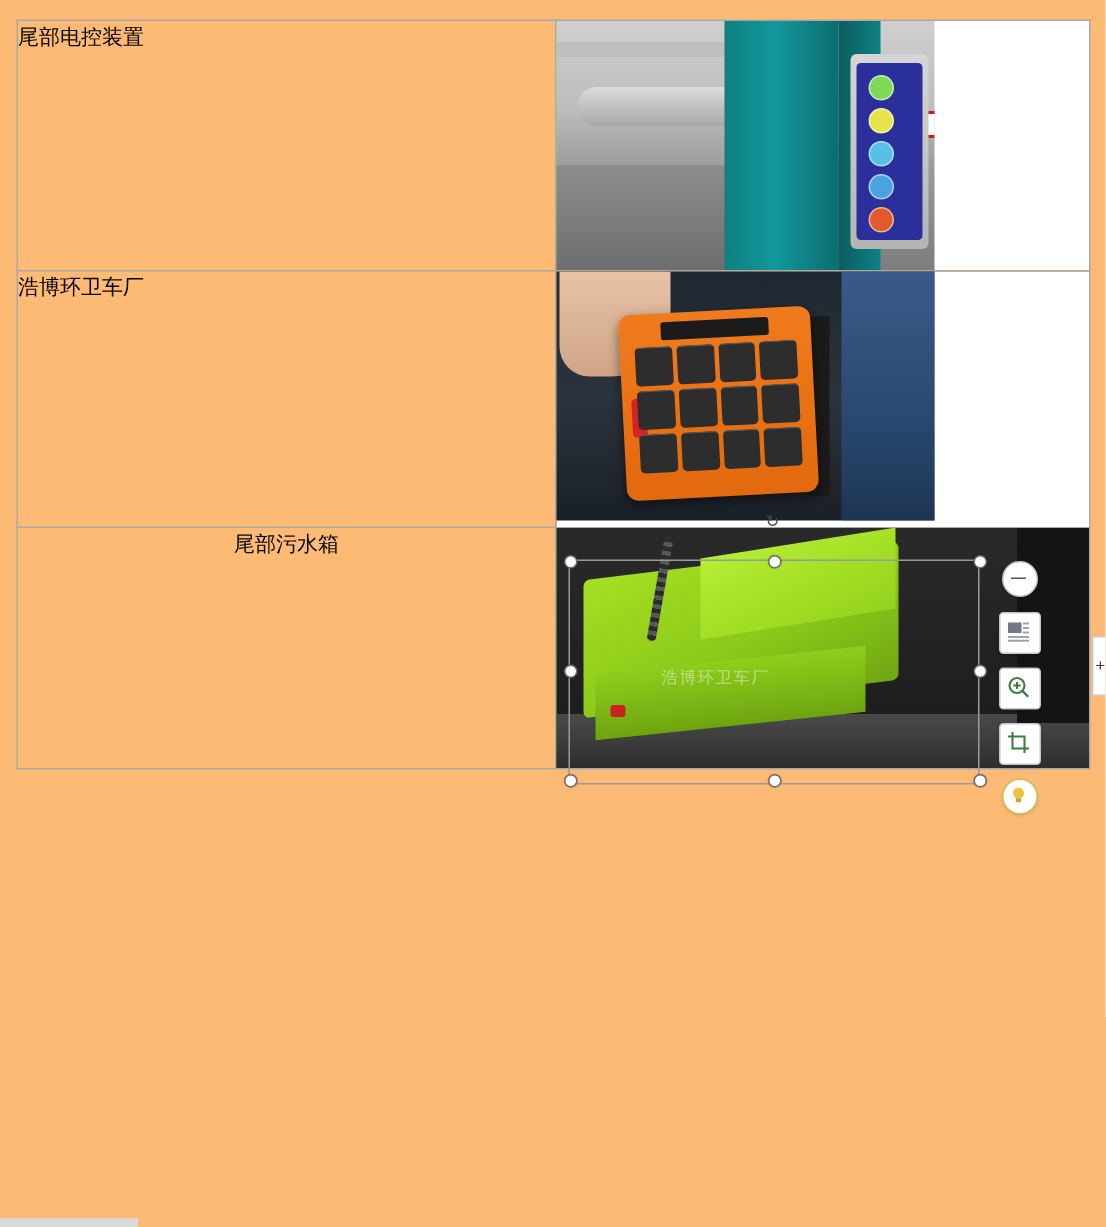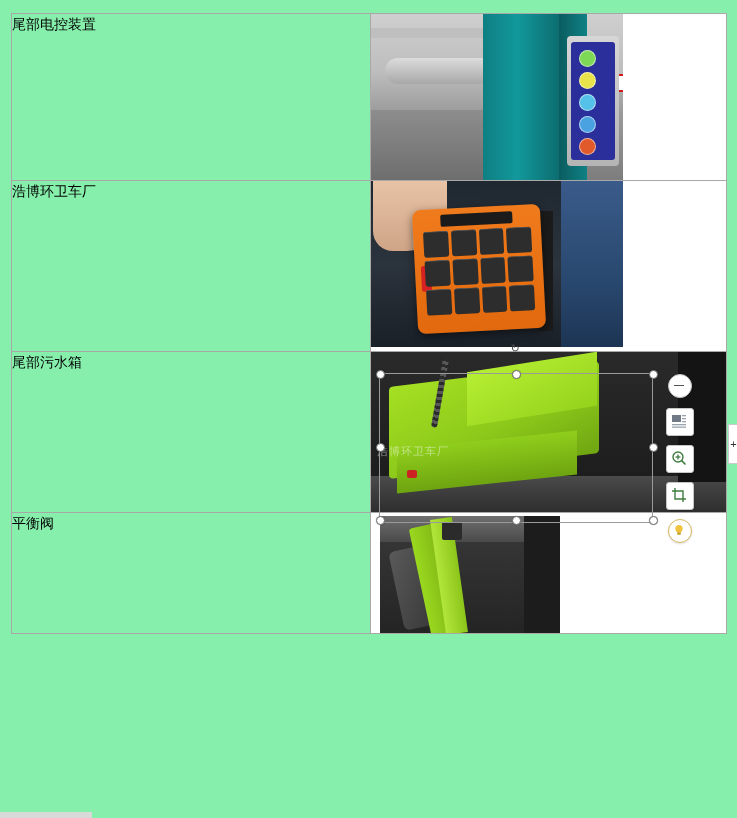--- a/index.html
+++ b/index.html
@@ -6,21 +6,21 @@
     margin: 0;
     padding: 0;
     background: #ffffff;
     font-family: "Liberation Sans", sans-serif;
   }
   #page {
     position: relative;
     width: 737px;
     height: 818px;
     overflow: hidden;
-    background: #86efac;
+    background: #fdba74;
   }
   .doc-table {
     position: absolute;
     left: 11px;
     top: 13px;
     width: 715px;
     border-collapse: collapse;
     table-layout: fixed;
   }
   .doc-table td {
@@ -35,21 +35,21 @@
     color: #000000;
     line-height: 20px;
   }
   .cell-media {
     width: 355px;
     position: relative;
     background: #ffffff;
   }
   .row-1 .cell-label, .row-1 .cell-media { height: 166px; }
   .row-2 .cell-label, .row-2 .cell-media { height: 170px; }
-  .row-3 .cell-label, .row-3 .cell-media { height: 160px; }
+  .row-3 .cell-label, .row-3 .cell-media { height: 160px; text-align: center; }
   .row-4 .cell-label, .row-4 .cell-media { height: 164px; }
   .row-5 .cell-label, .row-5 .cell-media { height: 120px; }
 
   .photo {
     position: absolute;
     overflow: hidden;
   }
 
   
   .photo1 {
@@ -390,35 +390,20 @@
             <div class="p3-body2"></div>
             <div class="p3-lowerpanel"></div>
             <div class="p3-hose"></div>
             <div class="p3-red"></div>
             <div class="p3-wm">浩博环卫车厂</div>
           </div>
         </td>
       </tr>
 
 
-      <tr class="row-5">
-        <td class="cell-label">
-          <span class="label-text">平衡阀</span>
-        </td>
-        <td class="cell-media">
-          <div class="photo photo5" style="left:9px;top:3px;width:180px;height:117px;">
-            <div class="p5-top"></div>
-            <div class="p5-dark-right"></div>
-            <div class="p5-cyl"></div>
-            <div class="p5-arm"></div>
-            <div class="p5-arm2"></div>
-            <div class="p5-blk"></div>
-          </div>
-        </td>
-      </tr>
     </tbody>
   </table>
 
   <div>
     <div class="sel-frame" style="left:379px;top:373px;width:272px;height:148px;"></div>
     <div class="rot-handle" style="left:508px;top:341px;">↻</div>
     <div class="handle" style="left:376px;top:370px;"></div>
     <div class="handle" style="left:512px;top:370px;"></div>
     <div class="handle" style="left:649px;top:370px;"></div>
     <div class="handle" style="left:376px;top:443px;"></div>

